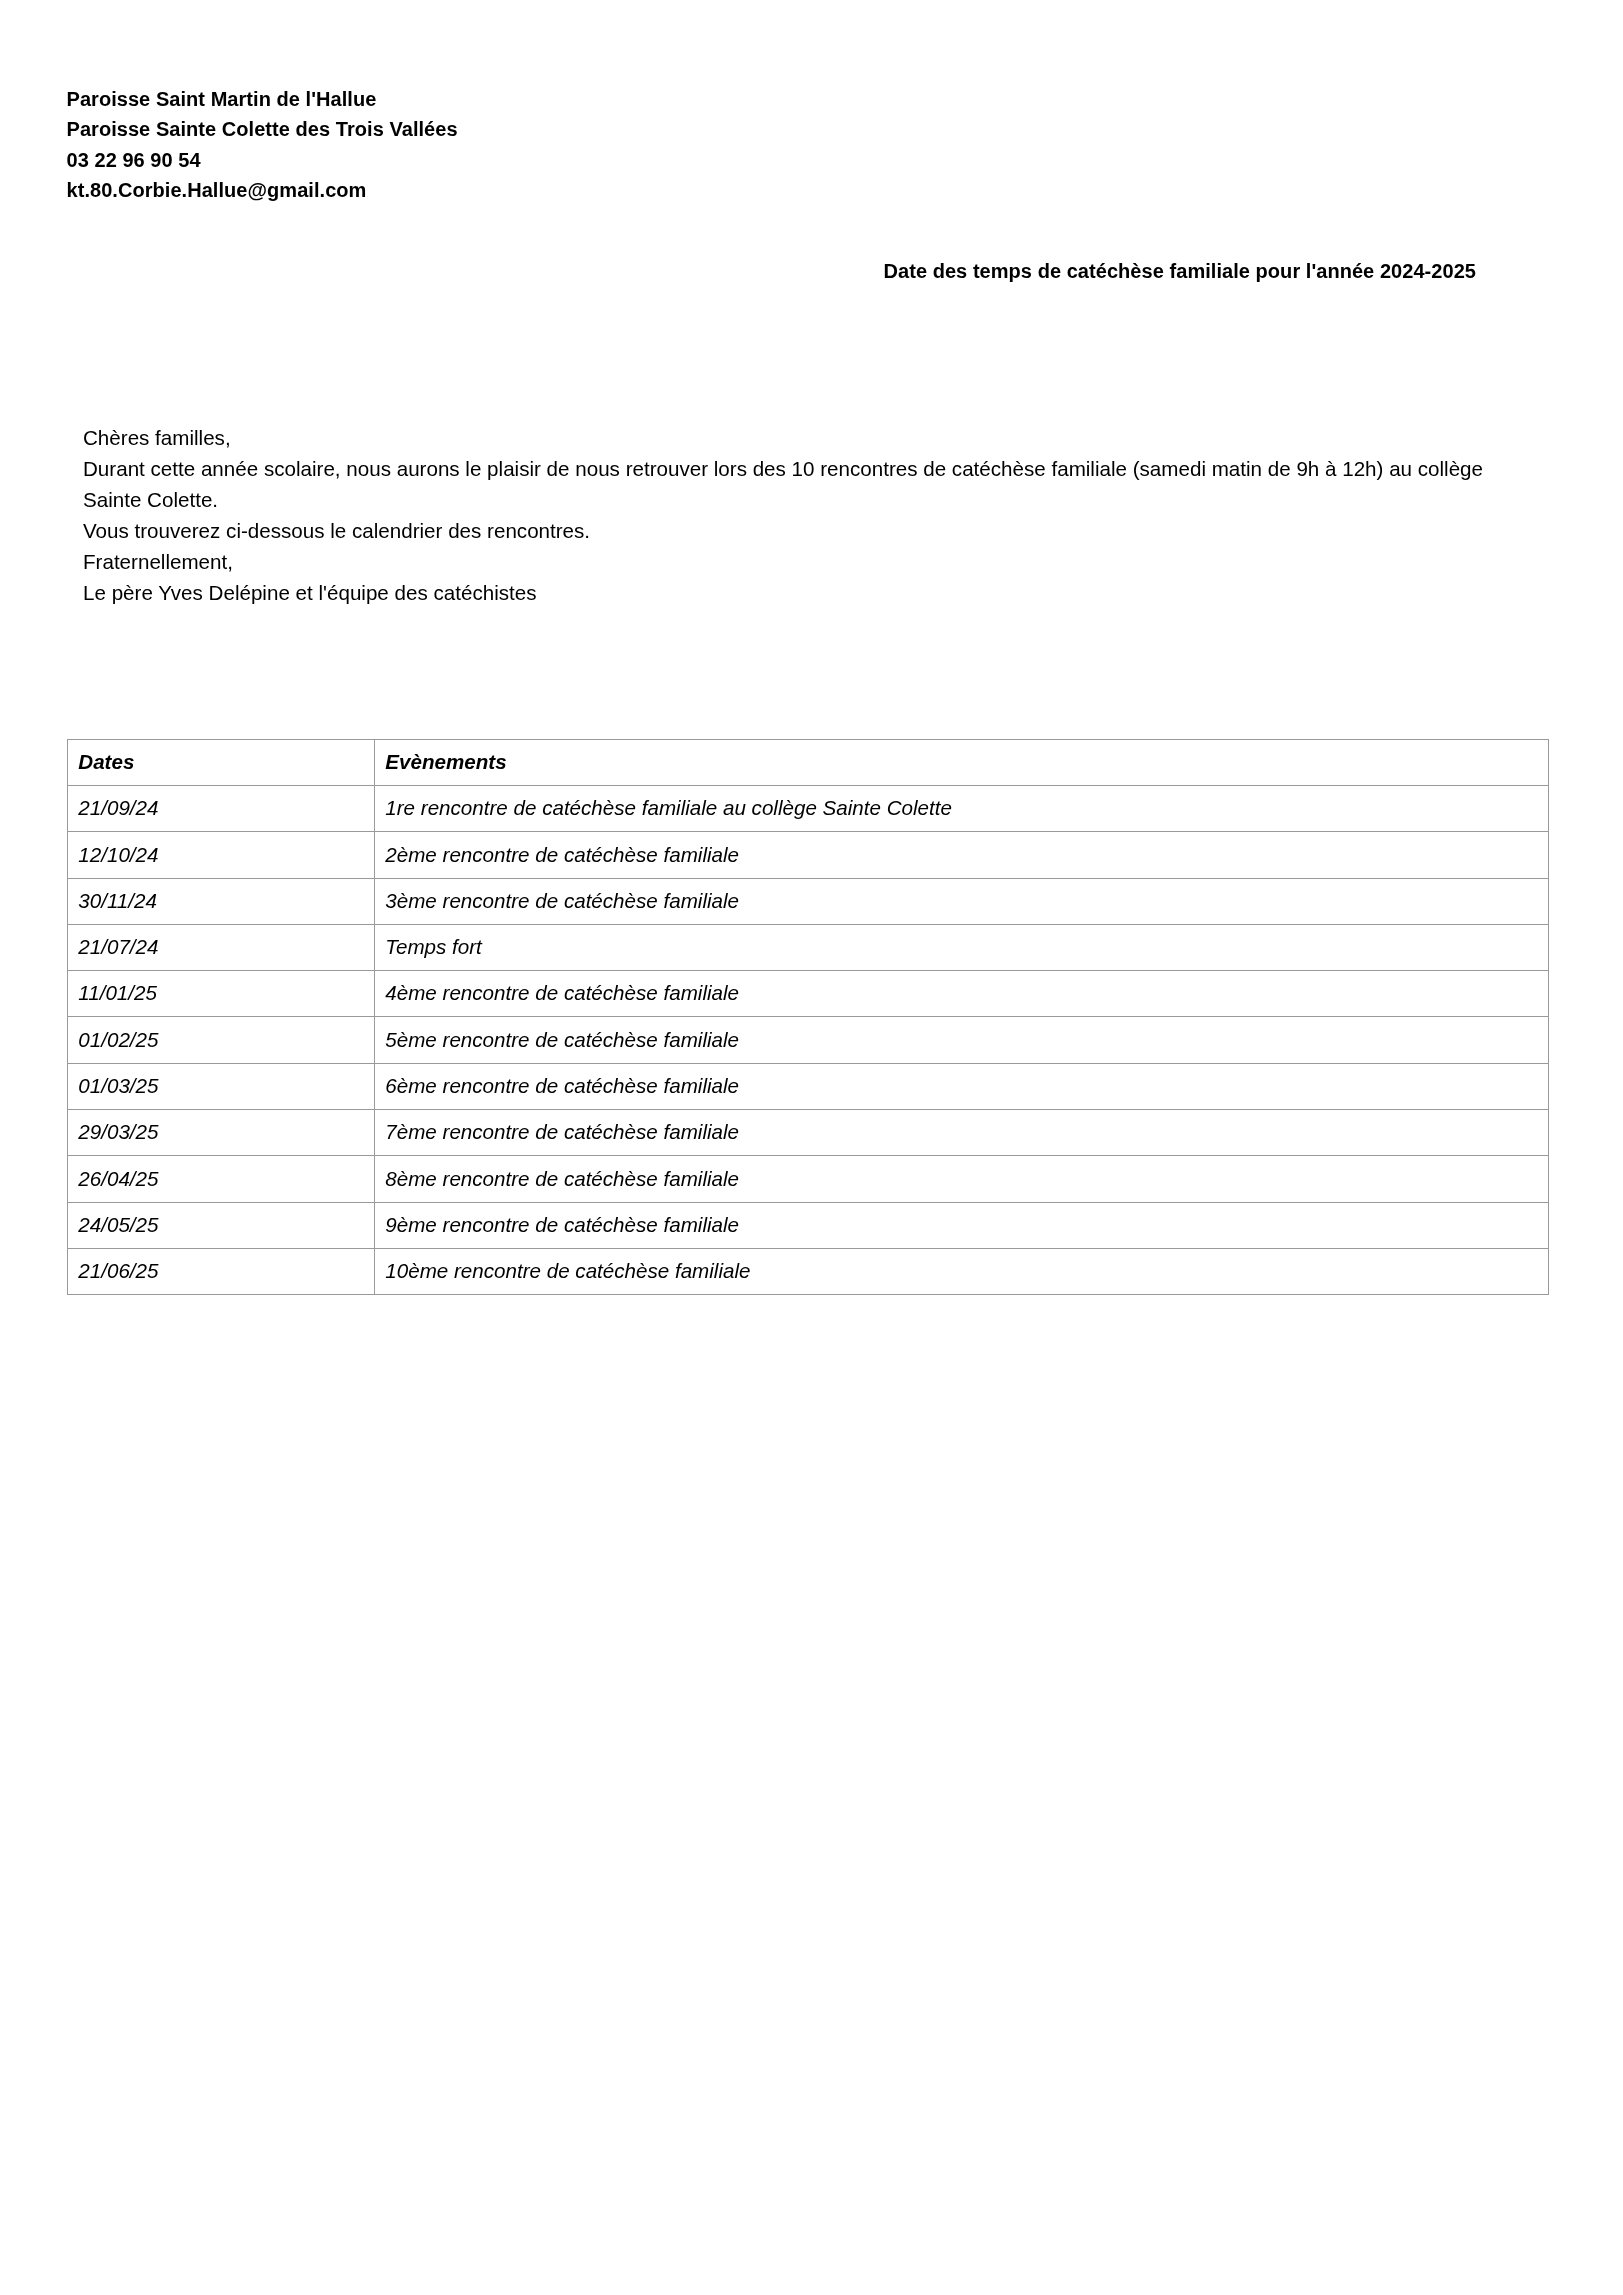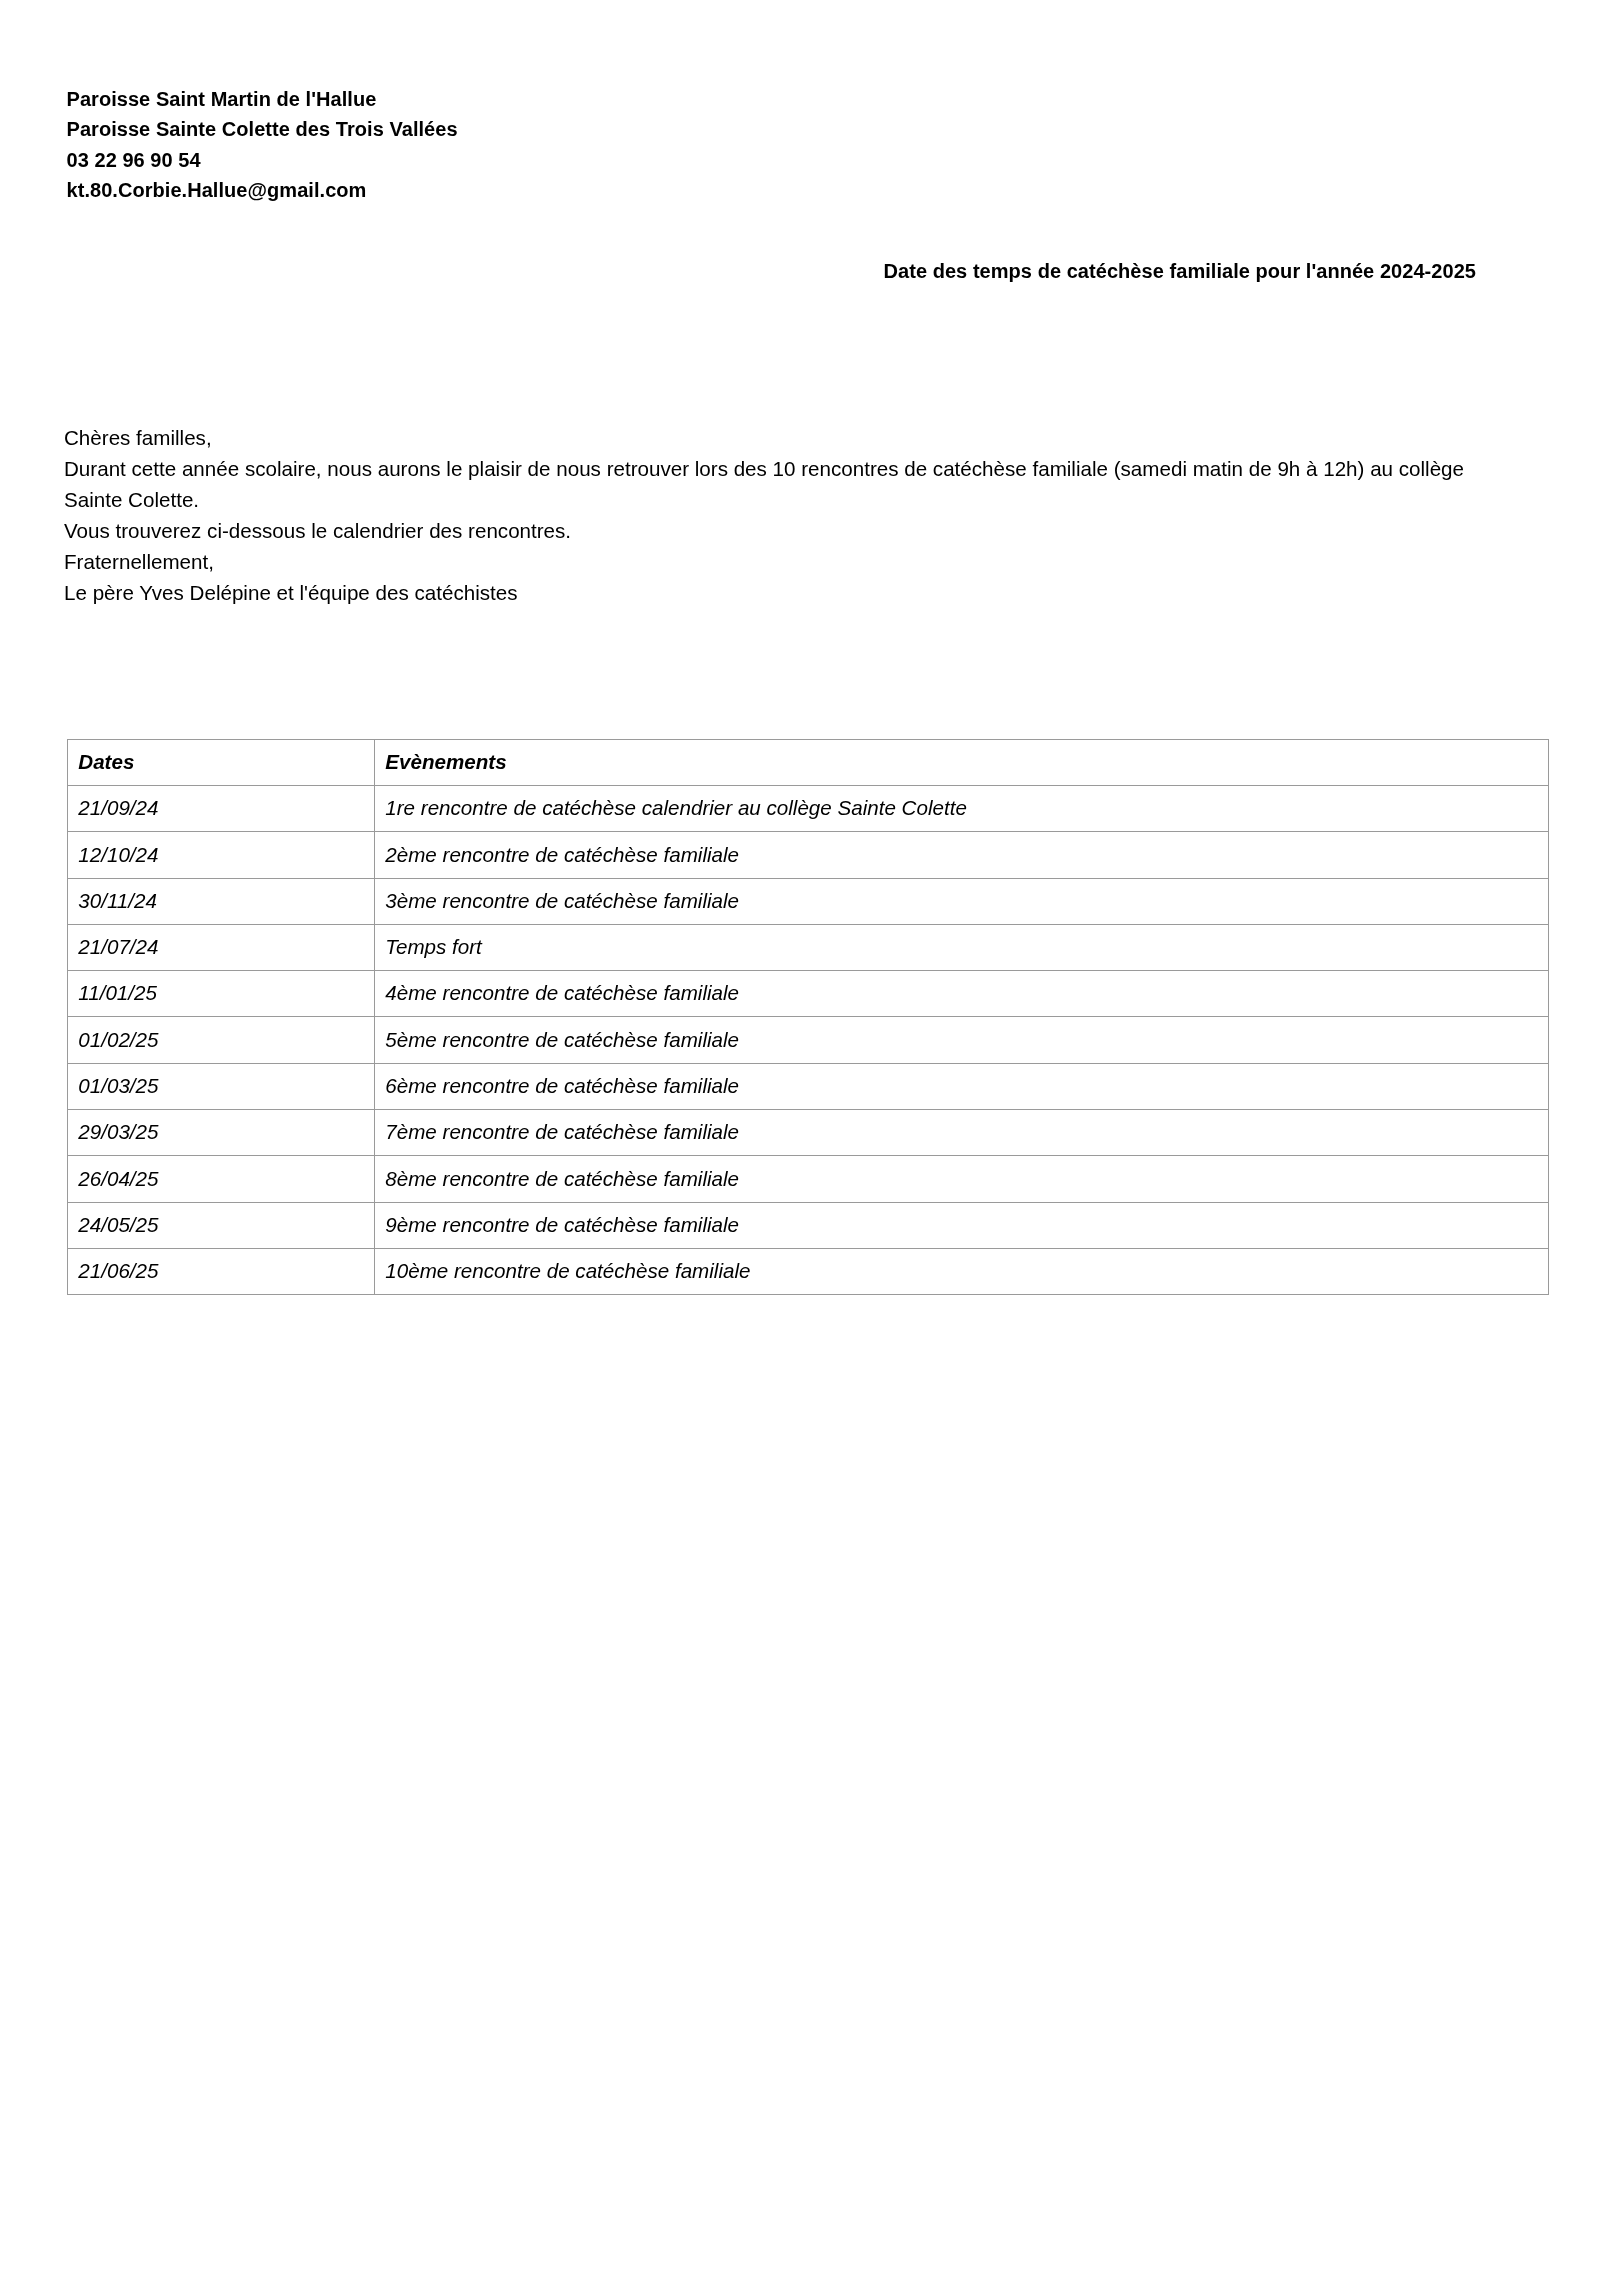--- a/index.html
+++ b/index.html
@@ -42,21 +42,21 @@
     font-weight: bold;
     text-align: right;
     letter-spacing: 0.05px;
     padding-left: 54px;
     padding-right: 54px;
   }
 
   
   .letter {
     margin-top: 140px;
-    margin-left: 0;
+    margin-left: 19px;
     font-size: 20.6px;
     line-height: 1.5;
     max-width: 1418px;
   }
   .letter p {
     margin: 0;
   }
 
   
   .table-wrap {
@@ -119,21 +119,21 @@
       </colgroup>
       <thead>
         <tr>
           <th>Dates</th>
           <th>Evènements</th>
         </tr>
       </thead>
       <tbody>
         <tr>
           <td>21/09/24</td>
-          <td>1re rencontre de catéchèse calendrier au collège Sainte Colette</td>
+          <td>1re rencontre de catéchèse familiale au collège Sainte Colette</td>
         </tr>
         <tr>
           <td>12/10/24</td>
           <td>2ème rencontre de catéchèse familiale</td>
         </tr>
         <tr>
           <td>30/11/24</td>
           <td>3ème rencontre de catéchèse familiale</td>
         </tr>
         <tr>

